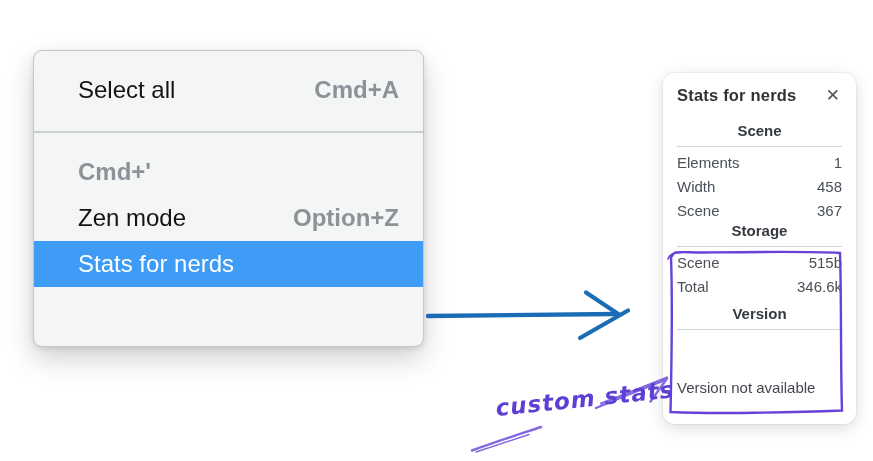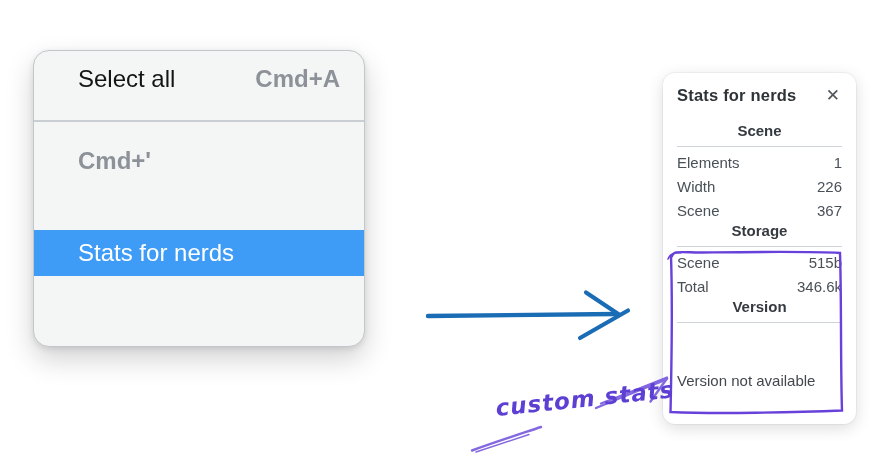--- a/index.html
+++ b/index.html
@@ -4,24 +4,24 @@
 <style>
   html, body { margin:0; padding:0; }
   body {
     width:873px; height:461px; position:relative; overflow:hidden;
     background:#ffffff;
     font-family:"Liberation Sans", sans-serif;
   }
 
   
   .menu {
-    position:absolute; left:33px; top:50px; width:332px; height:297px;
-    box-sizing:border-box; padding-top:5px;
+    position:absolute; left:33px; top:50px; width:391px; height:297px;
+    box-sizing:border-box; padding-top:16px;
     background:#f4f5f5;
-    border:1px solid #c2c7cc; border-radius:16px;
+    border:1px solid #c2c7cc; border-radius:9px;
     box-shadow:0 12px 28px rgba(0,0,0,.18), 0 2px 6px rgba(0,0,0,.10);
   }
   .menu-item {
     height:46px; display:flex; align-items:center; justify-content:space-between;
     padding:0 24px 0 44px; font-size:24px; color:#141414; cursor:default;
   }
   .mi-shortcut { color:#8d9298;font-weight:bold; }
   .menu-item.highlighted { background:#3e9cf6; color:#ffffff; }
   .menu-item.highlighted .mi-shortcut { color:rgba(255,255,255,.78); }
   .menu-divider { height:2px; background:#c9ced3; margin:18px 0 16px; }
@@ -33,21 +33,21 @@
     background:#ffffff; border-radius:12px;
     box-shadow:0 4px 16px rgba(0,0,0,.14), 0 0 0 1px rgba(0,0,0,.04);
     font-size:15px; color:#495057;
   }
   .panel-header { display:flex; align-items:center; justify-content:space-between; }
   .panel-title { font-weight:bold; font-size:16.5px; color:#2e3338; letter-spacing:.2px; }
   .panel-close { font-size:17px; color:#51565c; cursor:pointer; line-height:1; padding:2px; }
   .sec-heading { text-align:center; font-weight:bold; font-size:15px; color:#343a40; }
   .sec-heading.scene   { margin-top:16px; }
   .sec-heading.storage { }
-  .sec-heading.version { margin-top:0; }
+  .sec-heading.version { margin-top:7px; }
   .sec-divider { border:0; border-top:1px solid #cfd4da; margin:7px 0 3px; }
   .stat-row { display:flex; justify-content:space-between; padding:3.5px 0; }
   .stat-note { padding-top:3px; color:#43484e;margin-top:46px; }
 
   
   .overlay { position:absolute; left:0; top:0; width:873px; height:461px; pointer-events:none; }
 
   
   .annotation-label {
     position:absolute; left:497px; top:395px;
@@ -62,41 +62,43 @@
 <div class="menu">
   <div class="menu-item">
     <span class="mi-label">Select all</span>
     <span class="mi-shortcut">Cmd+A</span>
   </div>
   <div class="menu-divider"></div>
   <div class="menu-item">
     <span class="mi-shortcut">Cmd+'</span>
   </div>
   <div class="menu-item">
+    <span class="mi-label">Zen mode</span>
+    <span class="mi-shortcut">Option+Z</span>
   </div>
   <div class="menu-item highlighted">
     <span class="mi-label">Stats for nerds</span>
   </div>
 </div>
 
 <div class="panel">
   <div class="panel-header">
     <span class="panel-title">Stats for nerds</span>
     <span class="panel-close">✕</span>
   </div>
 
   <div class="sec-heading scene">Scene</div>
   <hr class="sec-divider">
   <div class="stat-row">
     <span>Elements</span>
     <span>1</span>
   </div>
   <div class="stat-row">
     <span>Width</span>
-    <span>226</span>
+    <span>458</span>
   </div>
   <div class="stat-row">
     <span>Scene</span>
     <span>367</span>
   </div>
 
   <div class="sec-heading storage">Storage</div>
   <hr class="sec-divider">
   <div class="stat-row">
     <span>Scene</span>

